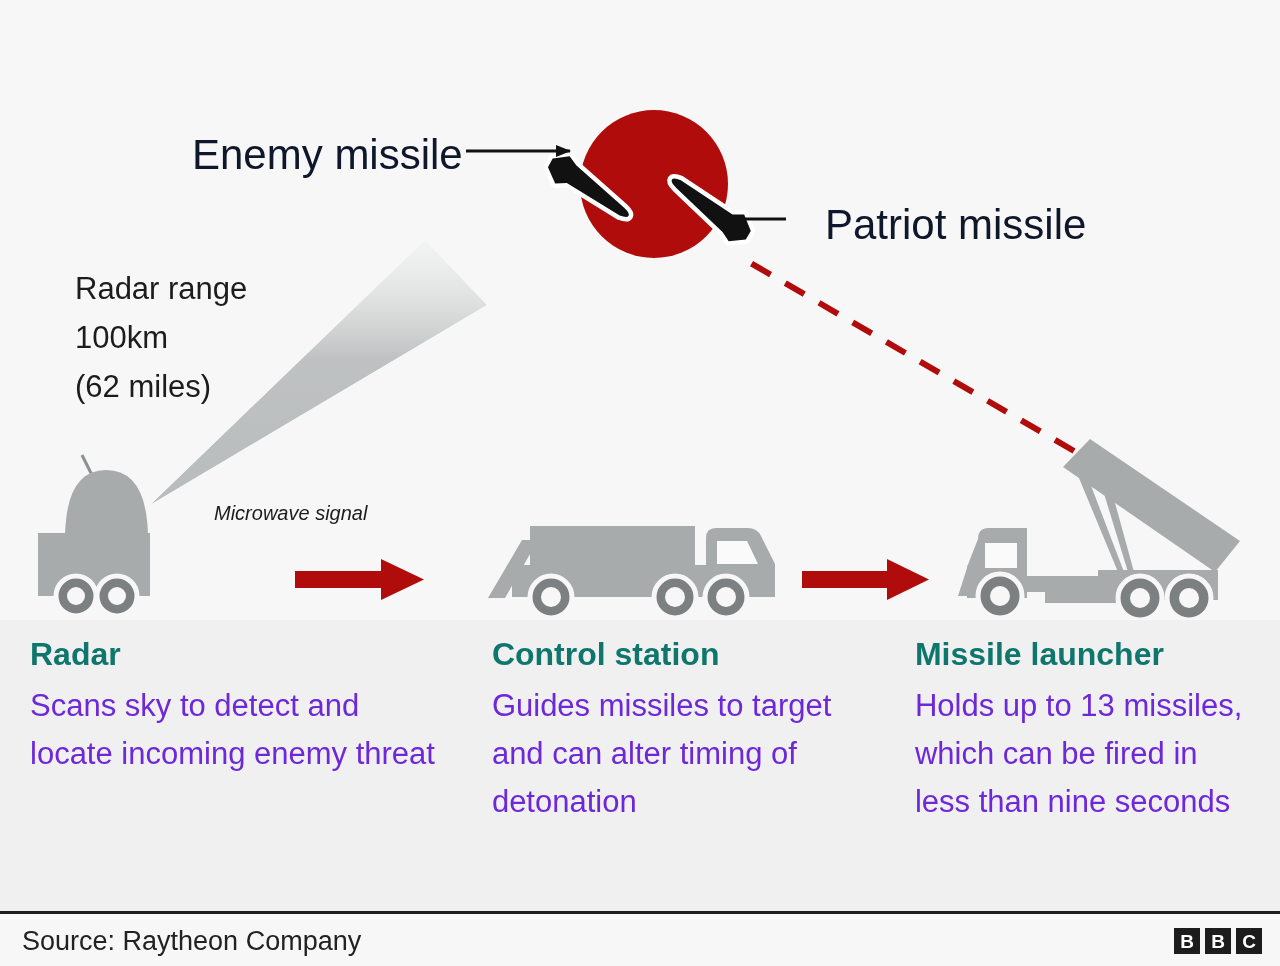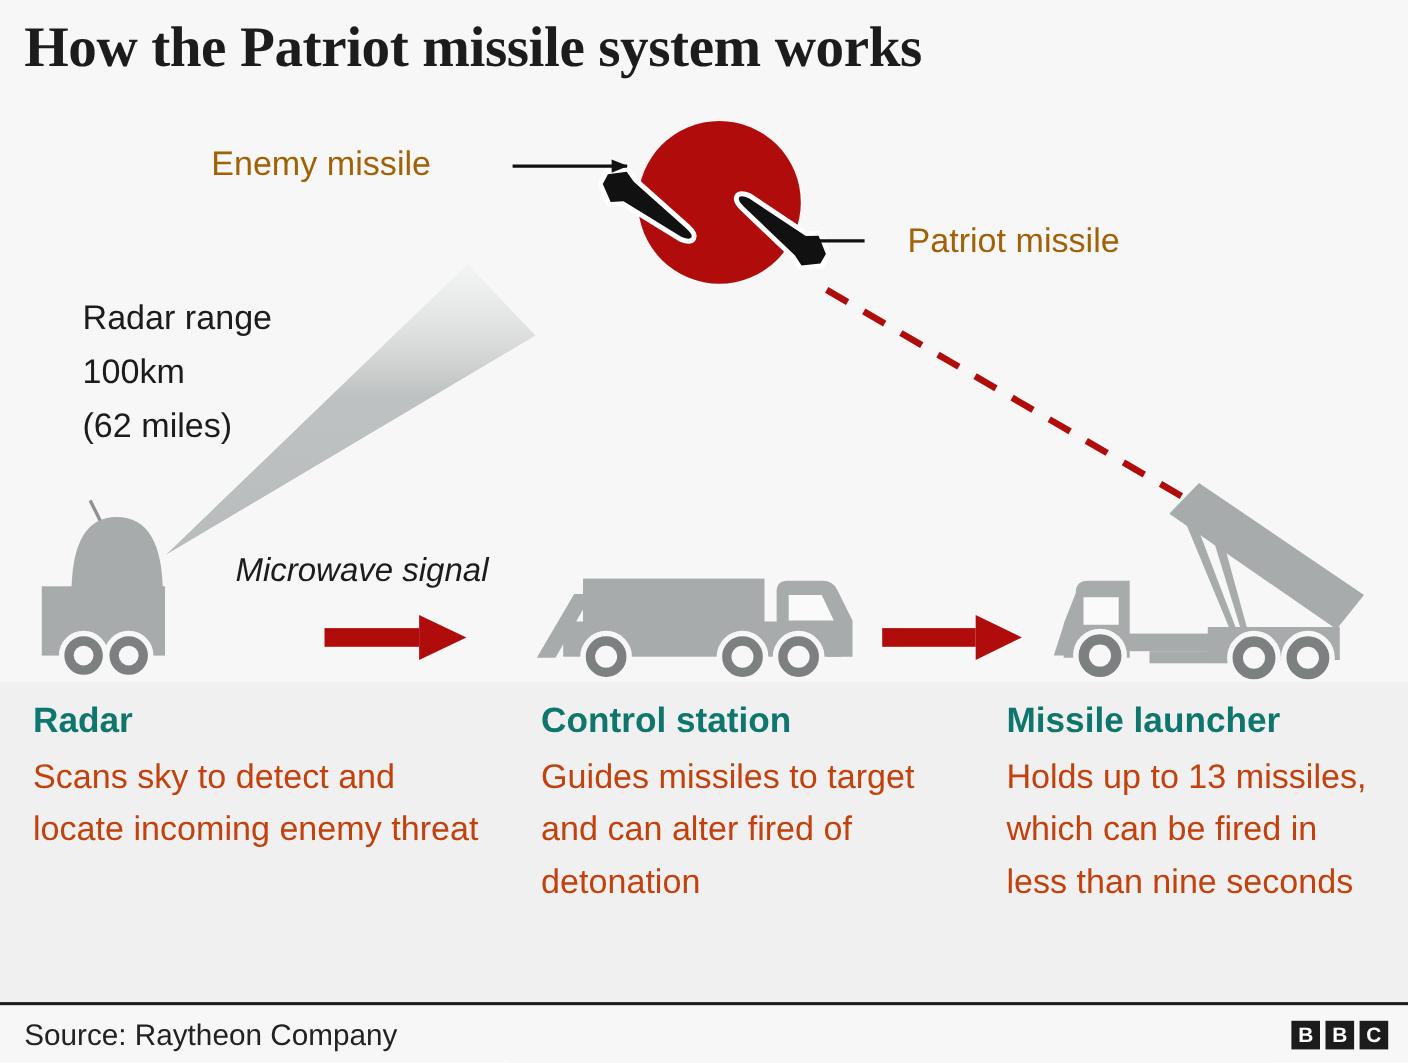--- a/index.html
+++ b/index.html
@@ -35,38 +35,38 @@
     left: 0;
     top: 0;
     width: 1280px;
     height: 620px;
   }
   .scene svg { display:block; }
 
   
   .callout {
     position: absolute;
-    font-size: 31px;
-    color: #a16207;
+    font-size: 42px;
+    color: #0f172a;
     white-space: nowrap;
   }
   #label-enemy-missile { left: 192px; top: 131px; }
   #label-patriot-missile { left: 825px; top: 201px; }
   #label-radar-range {
     left: 28px;
     top: 264px;
     font-size: 31px;
     line-height: 49px;
     color: #1c1c1c;
     margin-left: 47px;
   }
   #label-microwave-signal {
     left: 214px;
     top: 502px;
-    font-size: 30px;
+    font-size: 20px;
     font-style: italic;
     color: #1c1c1c;
   }
 
   
   .lower-band {
     position: absolute;
     left: 0;
     top: 620px;
     width: 1280px;
@@ -87,21 +87,21 @@
   .col-heading {
     font-size: 32px;
     font-weight: 700;
     color: #0f766e;
     margin: 0 0 9px 0;
     white-space: nowrap;
   }
   .col-body {
     font-size: 31px;
     line-height: 48px;
-    color: #c2410c;
+    color: #6d28d9;
   }
 
   
   .footer-rule {
     position: absolute;
     left: 0;
     top: 911px;
     width: 1280px;
     height: 3px;
     background: #1c1c1c;
@@ -142,21 +142,20 @@
     align-items: center;
     justify-content: center;
     line-height: 1;
   }
 </style>
 </head>
 <body>
 
 <div id="infographic">
 
-  <div class="title">How the Patriot missile system works</div>
 
   <div class="scene">
     <svg width="1280" height="620" viewBox="0 0 1280 620" xmlns="http://www.w3.org/2000/svg">
       <defs>
         <linearGradient id="beamFade" x1="0" y1="1" x2="0" y2="0">
           <stop offset="0%" stop-color="#b9bcbc" stop-opacity="1"></stop>
           <stop offset="55%" stop-color="#bcbfbf" stop-opacity="0.95"></stop>
           <stop offset="100%" stop-color="#e9ebeb" stop-opacity="0.35"></stop>
         </linearGradient>
         <clipPath id="beamCone">
@@ -291,21 +290,21 @@
 
   <div class="lower-band"></div>
 
   <div class="columns">
     <div class="col col-radar">
       <div class="col-heading">Radar</div>
       <div class="col-body">Scans sky to detect and locate incoming enemy threat</div>
     </div>
     <div class="col col-control">
       <div class="col-heading">Control station</div>
-      <div class="col-body">Guides missiles to target and can alter fired of detonation</div>
+      <div class="col-body">Guides missiles to target and can alter timing of detonation</div>
     </div>
     <div class="col col-launcher">
       <div class="col-heading">Missile launcher</div>
       <div class="col-body">Holds up to 13 missiles, which can be fired in less than nine seconds</div>
     </div>
   </div>
 
   <div class="footer-rule"></div>
   <div class="footer"></div>
   <div class="source">Source: Raytheon Company</div>

